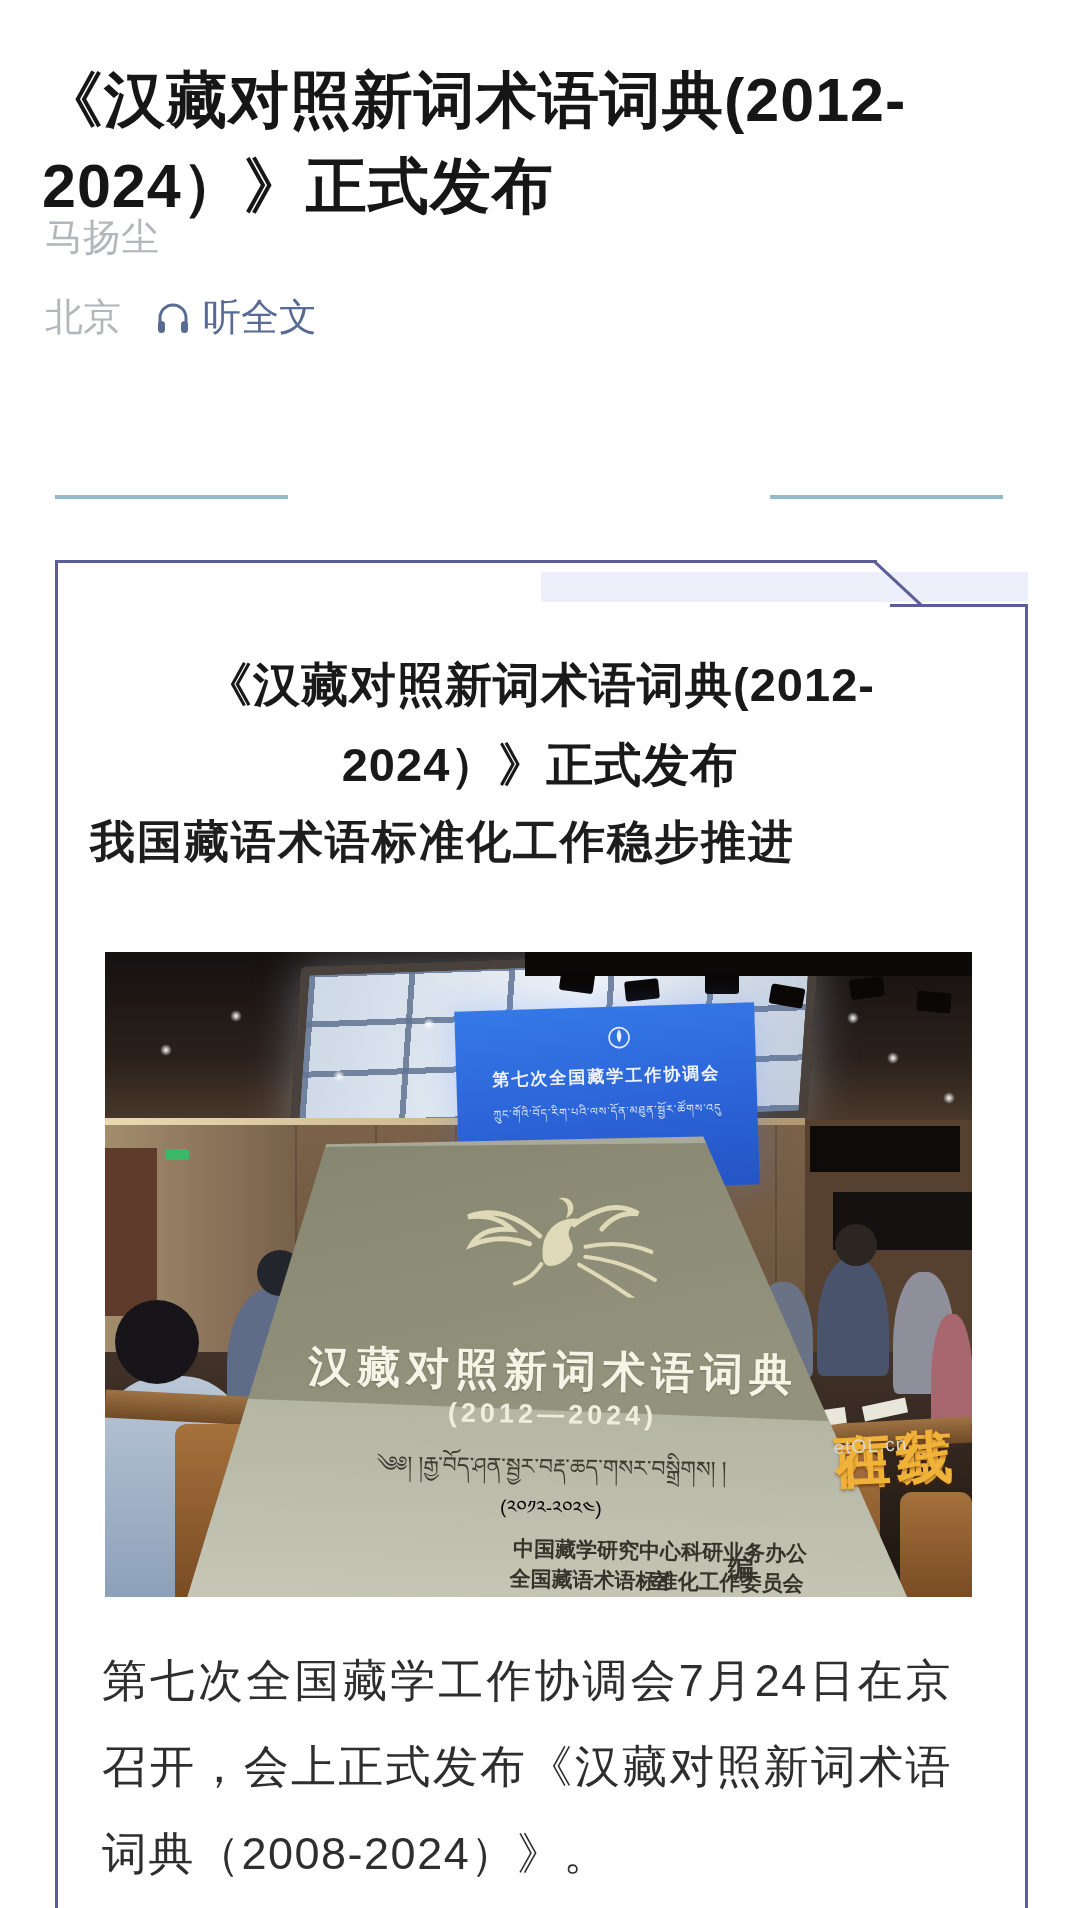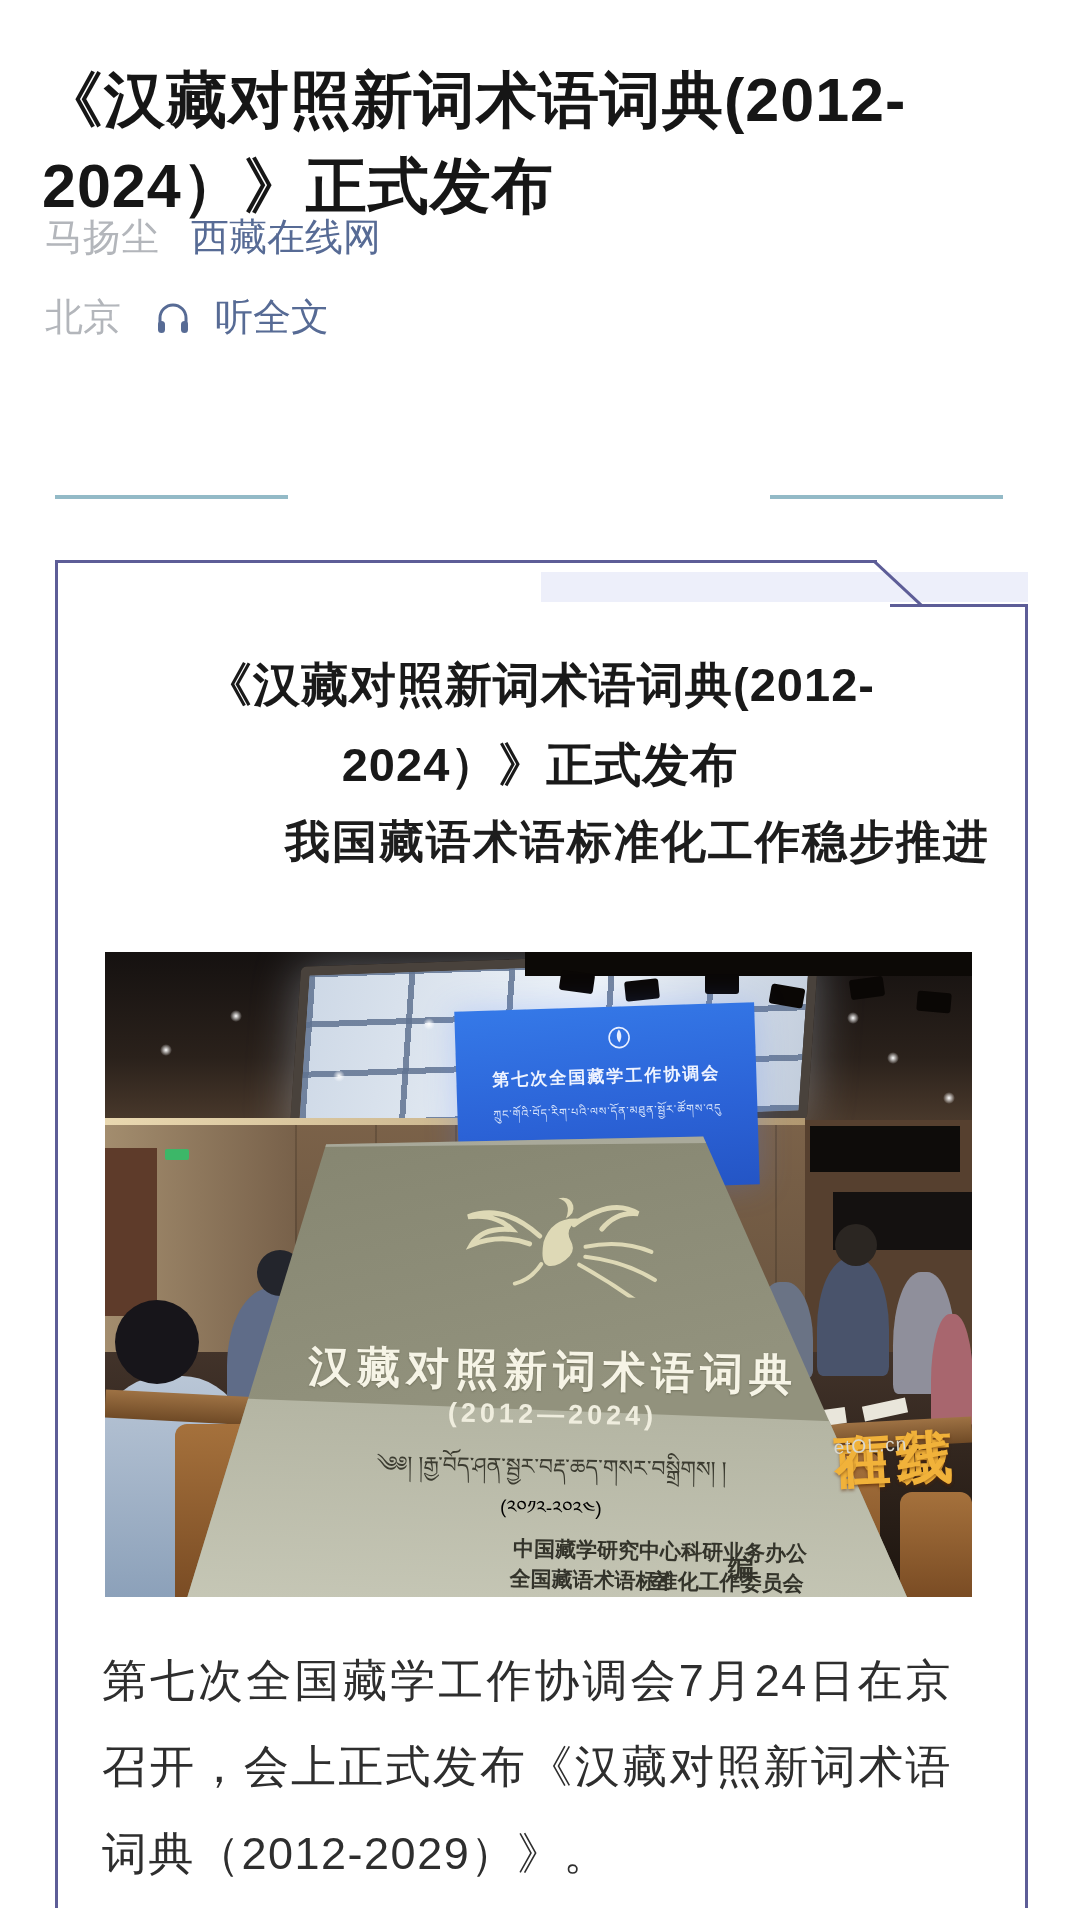--- a/index.html
+++ b/index.html
@@ -7,21 +7,21 @@
   #page{position:relative;width:1080px;height:1908px;background:#ffffff;overflow:hidden;}
 
   
   .title{position:absolute;left:42px;top:16px;width:1000px;font-size:61px;font-weight:700;
          color:#161616;line-height:1.42;letter-spacing:1px;}
   .meta-row{position:absolute;left:45px;display:flex;align-items:center;gap:32px;font-size:38px;}
   .meta-row1{top:212px;}
   .meta-row2{top:292px;}
   .meta-gray{color:#b3b6bb;}
   .meta-link{color:#576b95;cursor:pointer;}
-  .listen{display:flex;align-items:center;gap:22px;color:#576b95;cursor:pointer;}
+  .listen{display:flex;align-items:center;gap:10px;color:#576b95;cursor:pointer;}
   .listen svg{display:block;}
 
   
   .flank-line{position:absolute;height:4px;background:#93bac7;top:495px;}
   .flank-left{left:55px;width:233px;}
   .flank-right{left:770px;width:233px;}
   .banner{position:absolute;left:330px;top:458px;width:404px;height:74px;
           background:linear-gradient(150deg,#6aa6d4 0%,#4a8ab8 55%,#35719f 100%);
           display:flex;align-items:center;justify-content:center;color:#ffffff;
           font-size:41px;font-weight:700;letter-spacing:2px;cursor:pointer;}
@@ -31,21 +31,21 @@
   .cb-strip{position:absolute;left:486px;top:12px;width:487px;height:30px;background:#edeffa;}
   .cb-left{position:absolute;left:0;top:0;bottom:0;width:3px;background:#5d5d97;}
   .cb-right{position:absolute;right:0;top:44px;bottom:0;width:3px;background:#5d5d97;}
   .cb-top{position:absolute;left:0;top:0;width:822px;height:3px;background:#5d5d97;}
   .cb-diag{position:absolute;left:820px;top:0;width:65px;height:3px;background:#5d5d97;
            transform-origin:0 0;transform:rotate(43deg);}
   .cb-fold{position:absolute;left:835px;top:44px;width:138px;height:3px;background:#5d5d97;}
 
   .box-title{position:absolute;left:90px;top:645px;width:900px;text-align:center;
              font-size:47px;font-weight:700;color:#191919;line-height:1.7;letter-spacing:1px;}
-  .box-subtitle{position:absolute;left:90px;top:812px;width:900px;text-align:right;
+  .box-subtitle{position:absolute;left:90px;top:812px;width:900px;text-align:left;
                 font-size:45px;font-weight:600;color:#1d1d1d;letter-spacing:2px;}
 
   
   .photo{position:absolute;left:105px;top:952px;width:867px;height:645px;overflow:hidden;
          background:#241b14;cursor:pointer;}
   .photo *{position:absolute;}
   .ph-ceiling{left:0;top:0;width:867px;height:175px;
               background:linear-gradient(180deg,#151110 0%,#2a211b 60%,#4c3b2d 100%);z-index:1;}
   .ph-panel{left:190px;top:6px;width:500px;height:152px;z-index:1;
             transform:rotate(-2deg) skewX(-6deg);
@@ -118,21 +118,20 @@
 </style>
 </head>
 <body>
 
 <div id="page">
 
   <h1 class="title"><span>《汉藏对照新词术语词典(2012-</span><br><span>2024）》正式发布</span></h1>
 
   <div class="meta-row meta-row1">
     <span class="meta-gray">马扬尘</span>
-    <span class="meta-link">西藏在线网</span>
   </div>
 
   <div class="meta-row meta-row2">
     <span class="meta-gray">北京</span>
     <span class="listen">
       <span>
         <svg width="40" height="40" viewBox="0 0 40 40" fill="none">
           <path d="M7 26v-6c0-7.2 5.8-13 13-13s13 5.8 13 13v6" stroke="#576b95" stroke-width="3" fill="none" stroke-linecap="round"></path>
           <rect x="5" y="23" width="7" height="12" rx="3.5" fill="#576b95"></rect>
           <rect x="28" y="23" width="7" height="12" rx="3.5" fill="#576b95"></rect>
@@ -251,15 +250,15 @@
       <div class="bk-editor">编</div>
     </div>
 
     <div class="wm">
       <div class="wm-line">西藏</div>
       <div class="wm-line">在线</div>
       <div class="wm-url">etOL.cn</div>
     </div>
   </div>
 
-  <div class="body-text">第七次全国藏学工作协调会7月24日在京召开，会上正式发布《汉藏对照新词术语词典（2012-2029）》。</div>
+  <div class="body-text">第七次全国藏学工作协调会7月24日在京召开，会上正式发布《汉藏对照新词术语词典（2008-2024）》。</div>
 
 </div>
 
 </body></html>

